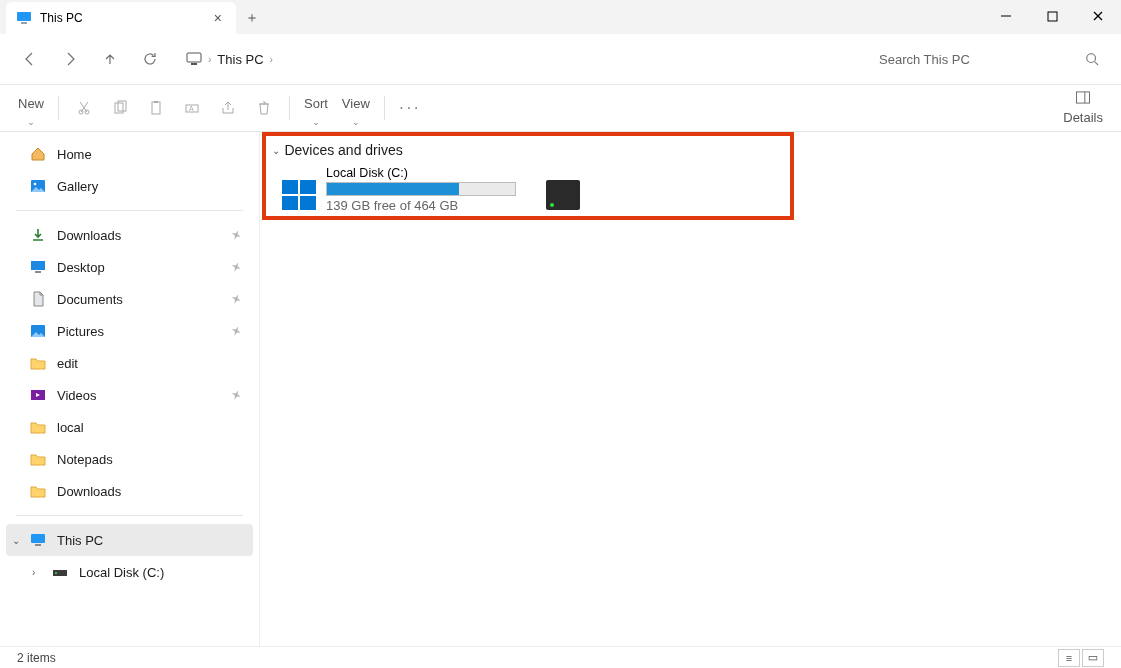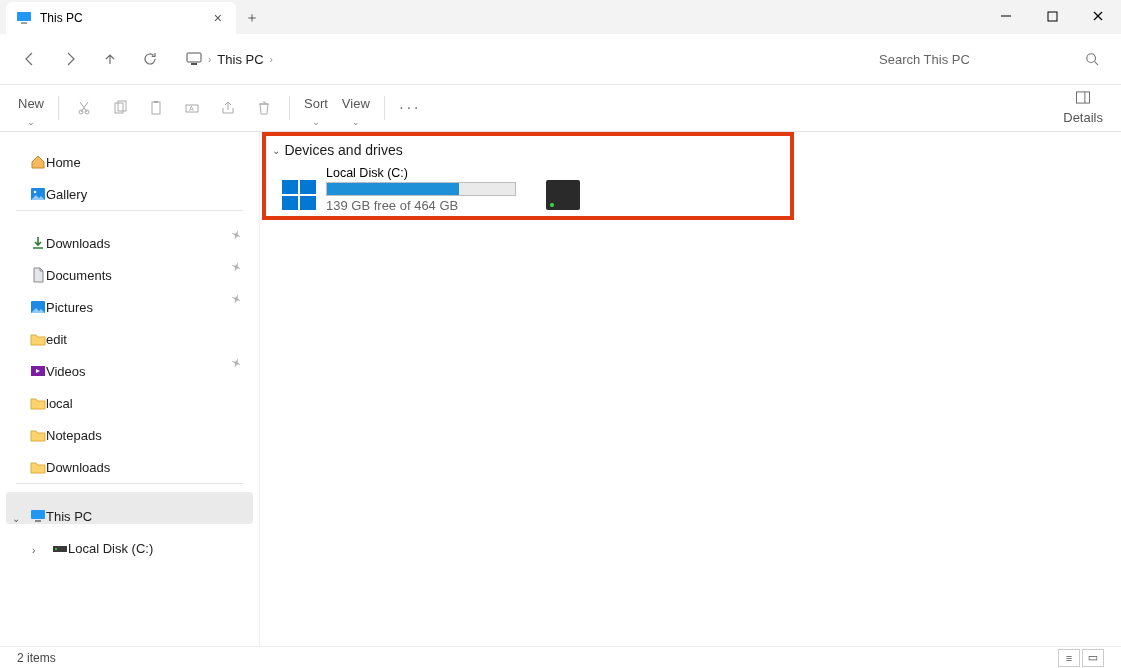--- a/index.html
+++ b/index.html
@@ -20,21 +20,21 @@
   .searchbox { margin-left:auto; width:240px; height:32px; display:flex; align-items:center; padding:0 10px; color:#666; font-size:13px; justify-content:space-between;text-align:center;}
   
   .toolbar { height:48px; border-top:1px solid #e9e9e9; border-bottom:1px solid #e4e4e4; display:flex; align-items:center; padding:0 12px; gap:2px; }
   .tb-btn { height:34px; min-width:34px; display:flex; align-items:center; justify-content:center; gap:6px; padding:0 6px; color:#777; border-radius:4px; font-size:13px;flex-direction:column;}
   .tb-btn.labeled { color:#555; }
   .tb-sep { width:1px; height:24px; background:#e0e0e0; margin:0 6px; }
   .tb-spacer { flex:1; }
   
   .main { display:flex; height: calc(668px - 34px - 50px - 48px - 22px); }
   .sidebar { width:260px; border-right:1px solid #eee; padding:6px 6px; overflow:auto; position:relative;}
-  .sb-item { height:32px; display:flex; align-items:flex-end; gap:0; padding:0 10px 0 24px; border-radius:4px; font-size:13px; color:#202020; position:relative;}
+  .sb-item { height:32px; display:flex; align-items:center; gap:11px; padding:0 10px 0 24px; border-radius:4px; font-size:13px; color:#202020; position:relative;}
   .sb-item.pinned::after{ content:""; position:absolute; right:12px; top:50%; width:10px; height:10px; transform:translateY(-50%) rotate(25deg); background:#b0b0b0; clip-path: polygon(50% 0, 62% 40%, 100% 45%, 65% 60%, 55% 100%, 45% 60%, 0 48%, 40% 40%);}
   .sb-item.selected { background:#eaeaea; }
   .sb-item.indent { padding-left:46px; }
   .sb-item .expander { position:absolute; left:6px; font-size:10px; color:#606060; }
   .sb-divider { height:1px; background:#e6e6e6; margin:8px 10px; }
   .sb-icon { width:16px; height:16px; display:inline-flex; align-items:center; justify-content:center; }
   
   .content { flex:1; padding:6px 8px; position:relative; }
   .highlight-box { position:absolute; left:2px; top:0px; width:532px; height:88px; border:4px solid #e23a0f; pointer-events:none; }
   .section-header { display:flex; align-items:center; gap:4px; font-size:14px; color:#1a1a1a; margin:4px 0 6px 4px;}
@@ -241,20 +241,29 @@
       <span class="sb-icon">
           <svg viewBox="0 0 16 16">
             <path d="M8 2v8M5 7l3 3 3-3M3 13h10" fill="none" stroke="#2e7d32" stroke-width="1.6"></path>
           </svg>
         </span>
       <span>Downloads</span>
     </div>
     <div class="sb-item pinned">
       <span class="sb-icon">
           <svg viewBox="0 0 16 16">
+            <rect x="1" y="2" width="14" height="9" fill="#1e88e5"></rect>
+            <rect x="5" y="12" width="6" height="2" fill="#888"></rect>
+          </svg>
+        </span>
+      <span>Desktop</span>
+    </div>
+    <div class="sb-item pinned">
+      <span class="sb-icon">
+          <svg viewBox="0 0 16 16">
             <path d="M4 1h6l3 3v11H4z" fill="#e3e6ea" stroke="#888"></path>
             <path d="M10 1v3h3" fill="none" stroke="#888"></path>
           </svg>
         </span>
       <span>Documents</span>
     </div>
     <div class="sb-item pinned">
       <span class="sb-icon">
           <svg viewBox="0 0 16 16">
             <rect x="1" y="2" width="14" height="12" rx="1" fill="#1e88e5"></rect>

